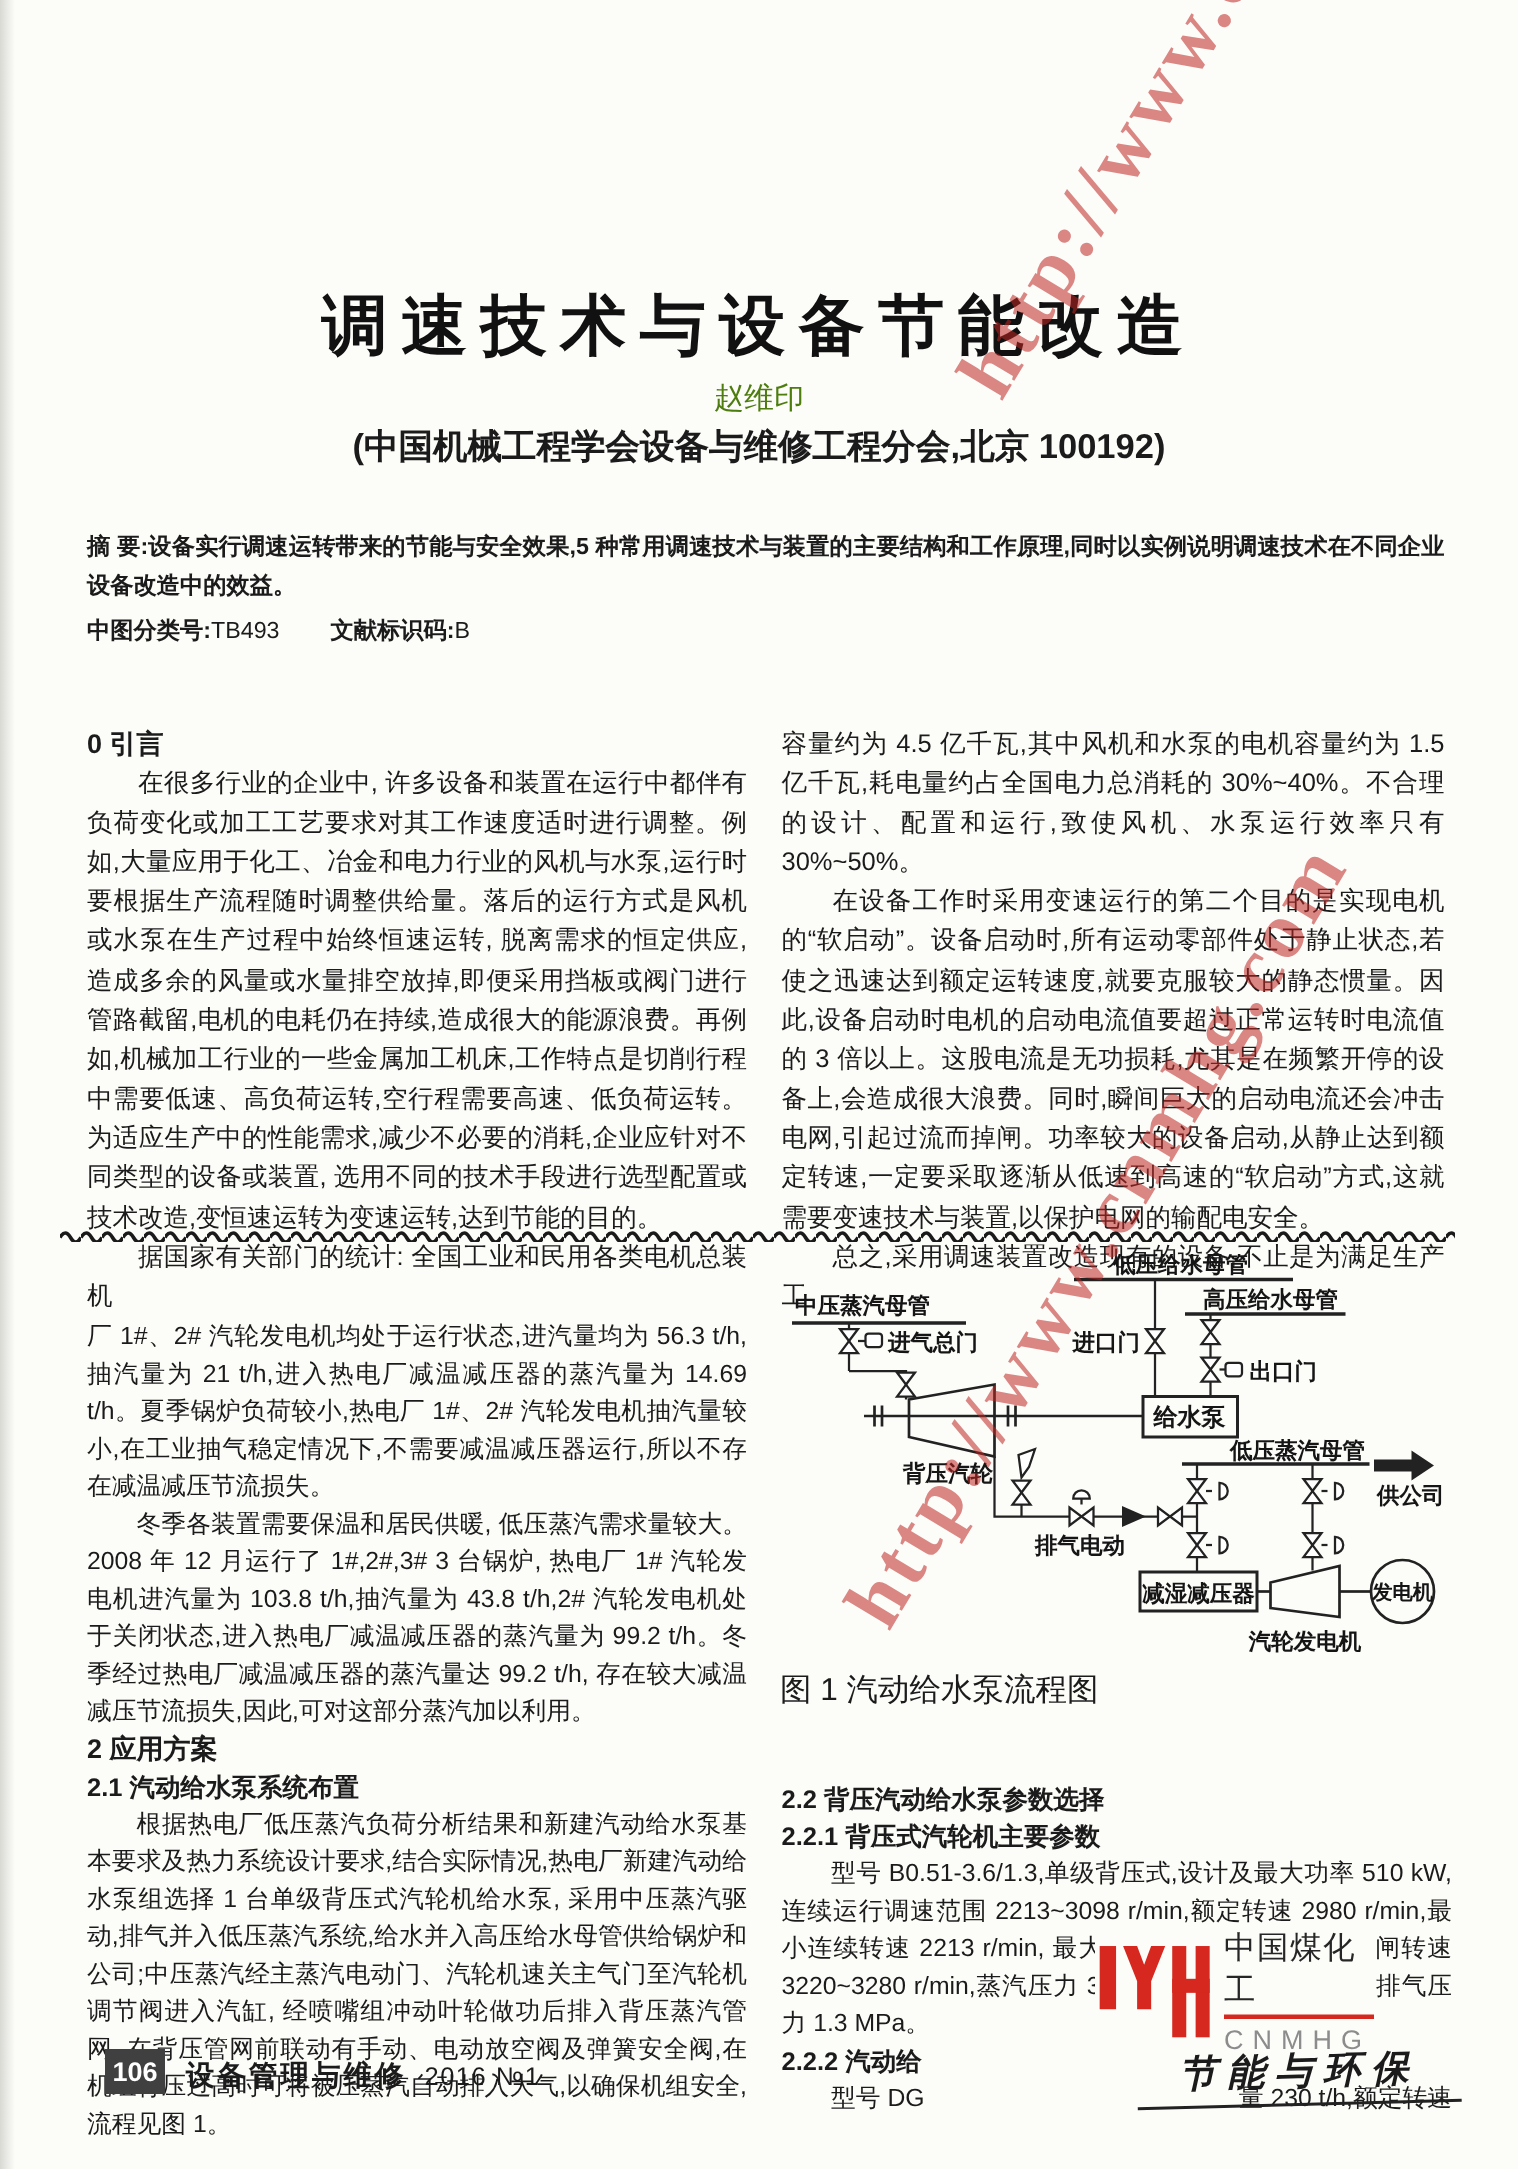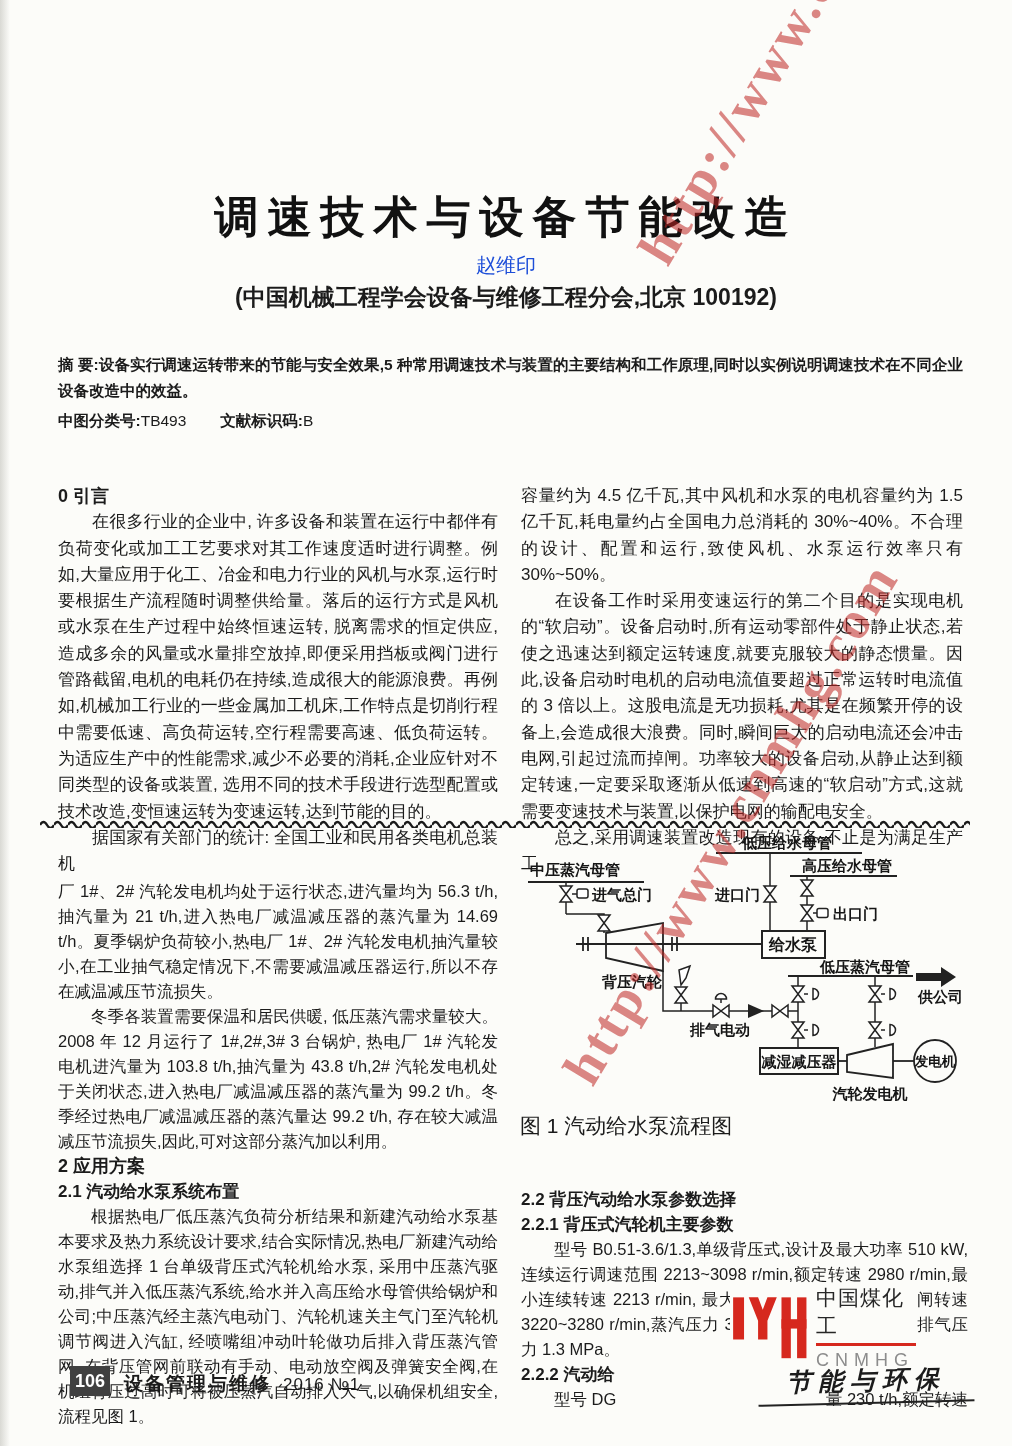--- a/index.html
+++ b/index.html
@@ -12,21 +12,21 @@
   .page::before{
     content:""; position:absolute; left:0; top:0; width:10px; height:100%;
     background:linear-gradient(to right,#d9d9d4,#fcfcf9); z-index:1;
   }
   .abs{position:absolute;}
   
   .title{
     left:0; top:188px; width:100%; text-align:center;
     font-size:44px; font-weight:bold; letter-spacing:9px; color:#111;
   }
-  .author{left:0; top:252px; width:100%; text-align:center; font-size:20px; color:#1d4ed8;}
+  .author{left:0; top:252px; width:100%; text-align:center; font-size:20px; color:#4d7c0f;}
   .affil{left:0; top:282px; width:100%; text-align:center; font-size:23px; font-weight:bold;}
   
   .abstract{left:58px; top:352px; width:905px; font-size:15.5px; line-height:26px; text-align:justify;}
   .abstract .row{margin-bottom:2px;}
   .b{font-weight:bold;}
   .kwline{margin-top:4px;}
   .kwline .doi{font-weight:normal; margin-left:14px;}
   .clcline{margin-top:4px;}
   .clcline .val{font-weight:normal; margin-right:34px;}
   

